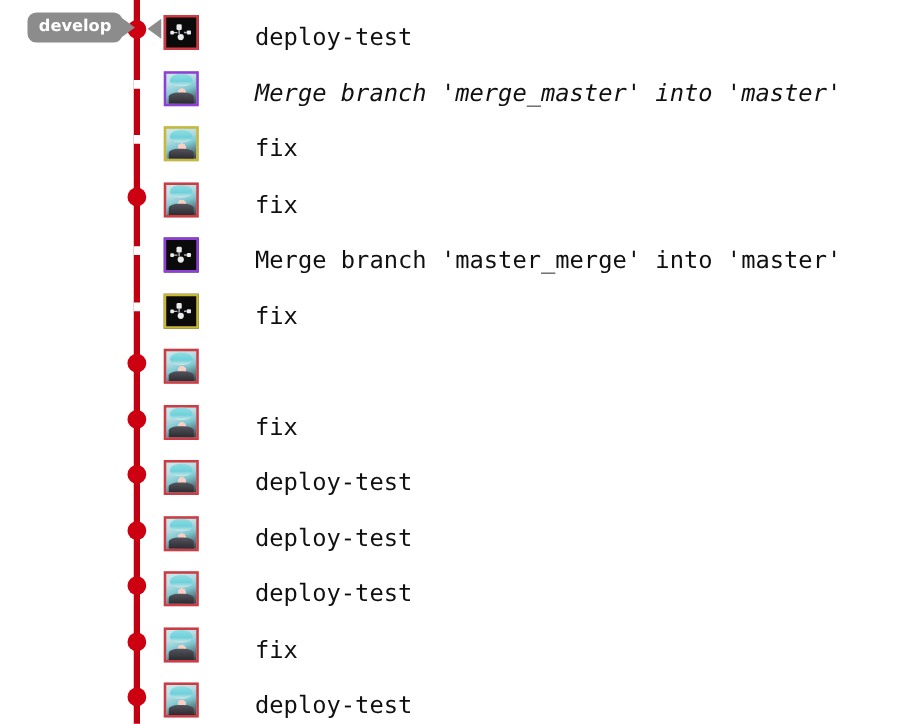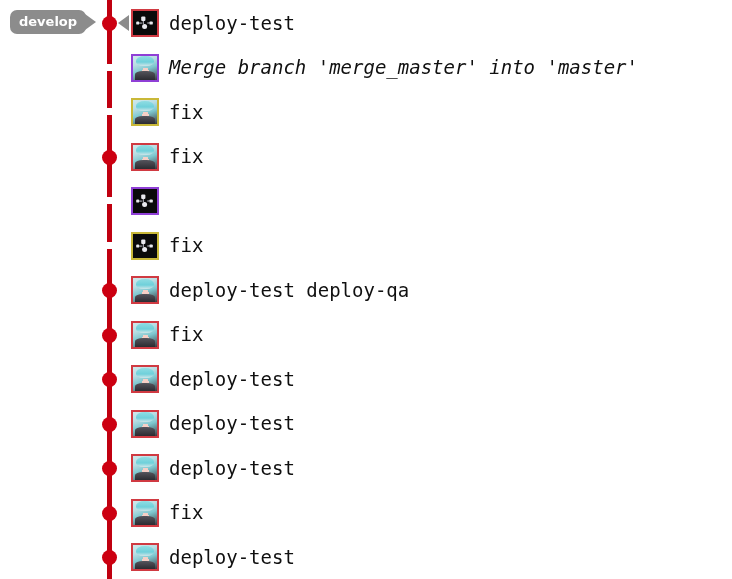--- a/index.html
+++ b/index.html
@@ -88,23 +88,24 @@
     border-bottom: 8px solid transparent;
     border-right: 11px solid #8c8c8c;
     z-index: 6;
   }
 
   
   .commit-row {
     position: absolute;
     left: 131px;
     display: flex;
-    align-items: center;
+    align-items: flex-end;
     height: 34px;
     z-index: 5;
+    gap: 35px;
   }
 
   .avatar {
     width: 28px;
     height: 28px;
     box-sizing: border-box;
     border-style: solid;
     border-width: 2px;
     flex: 0 0 auto;
     position: relative;
@@ -175,21 +176,21 @@
       <div class="node" style="top: 149.5px; background: rgb(204, 0, 17);"></div>
       <div class="node" style="top: 283px; background: rgb(204, 0, 17);"></div>
       <div class="node" style="top: 327.5px; background: rgb(204, 0, 17);"></div>
       <div class="node" style="top: 372px; background: rgb(204, 0, 17);"></div>
       <div class="node" style="top: 416.5px; background: rgb(204, 0, 17);"></div>
       <div class="node" style="top: 461px; background: rgb(204, 0, 17);"></div>
       <div class="node" style="top: 505.5px; background: rgb(204, 0, 17);"></div>
       <div class="node" style="top: 550px; background: rgb(204, 0, 17);"></div>
     </div>
 
-  <div class="ref-badge" id="ref-badge" style="top: 10px; left: 10px;">
+  <div class="ref-badge" id="ref-badge" style="top: 10px; left: 22px;">
     <span class="ref-badge-body">develop</span>
     <span class="ref-badge-tail"></span>
   </div>
 
   <div class="head-arrow" id="head-arrow" style="top: 15px; left: 118px;"></div>
 
   <div id="commit-rows">
       <div class="commit-row" style="top: 6px;">
         <div class="avatar glyph" style="border-color: rgb(208, 58, 66);">
           <svg width="20" height="20" viewBox="0 0 20 20" aria-hidden="true">
@@ -229,20 +230,21 @@
               <rect x="14.4" y="8.4" width="3.4" height="3.2" rx="0.9"></rect>
               <circle cx="9.6" cy="13.6" r="2.5"></circle>
             </g>
             <g stroke="#b9b9c2" stroke-width="1.1" fill="none">
               <path d="M8.3 8.0 L8.3 11.2"></path>
               <path d="M4.2 10.1 L6.9 10.1"></path>
               <path d="M12.3 10.0 L14.4 10.0"></path>
             </g>
           </svg>
         </div>
+        <span class="commit-msg">Merge branch 'master_merge' into 'master'</span>
       </div>
       <div class="commit-row" style="top: 228.5px;">
         <div class="avatar glyph" style="border-color: rgb(201, 184, 56);">
           <svg width="20" height="20" viewBox="0 0 20 20" aria-hidden="true">
             <g fill="#e9e9ee">
               <rect x="6.2" y="3.4" width="4.2" height="4.6" rx="1.1"></rect>
               <rect x="1.2" y="8.6" width="3.0" height="3.0" rx="0.9"></rect>
               <rect x="14.4" y="8.4" width="3.4" height="3.2" rx="0.9"></rect>
               <circle cx="9.6" cy="13.6" r="2.5"></circle>
             </g>
@@ -250,21 +252,20 @@
               <path d="M8.3 8.0 L8.3 11.2"></path>
               <path d="M4.2 10.1 L6.9 10.1"></path>
               <path d="M12.3 10.0 L14.4 10.0"></path>
             </g>
           </svg>
         </div>
         <span class="commit-msg">fix</span>
       </div>
       <div class="commit-row" style="top: 273px;">
         <div class="avatar portrait" style="border-color: rgb(208, 58, 66);"></div>
-        <span class="commit-msg">deploy-test deploy-qa</span>
       </div>
       <div class="commit-row" style="top: 317.5px;">
         <div class="avatar portrait" style="border-color: rgb(208, 58, 66);"></div>
         <span class="commit-msg">fix</span>
       </div>
       <div class="commit-row" style="top: 362px;">
         <div class="avatar portrait" style="border-color: rgb(208, 58, 66);"></div>
         <span class="commit-msg">deploy-test</span>
       </div>
       <div class="commit-row" style="top: 406.5px;">

